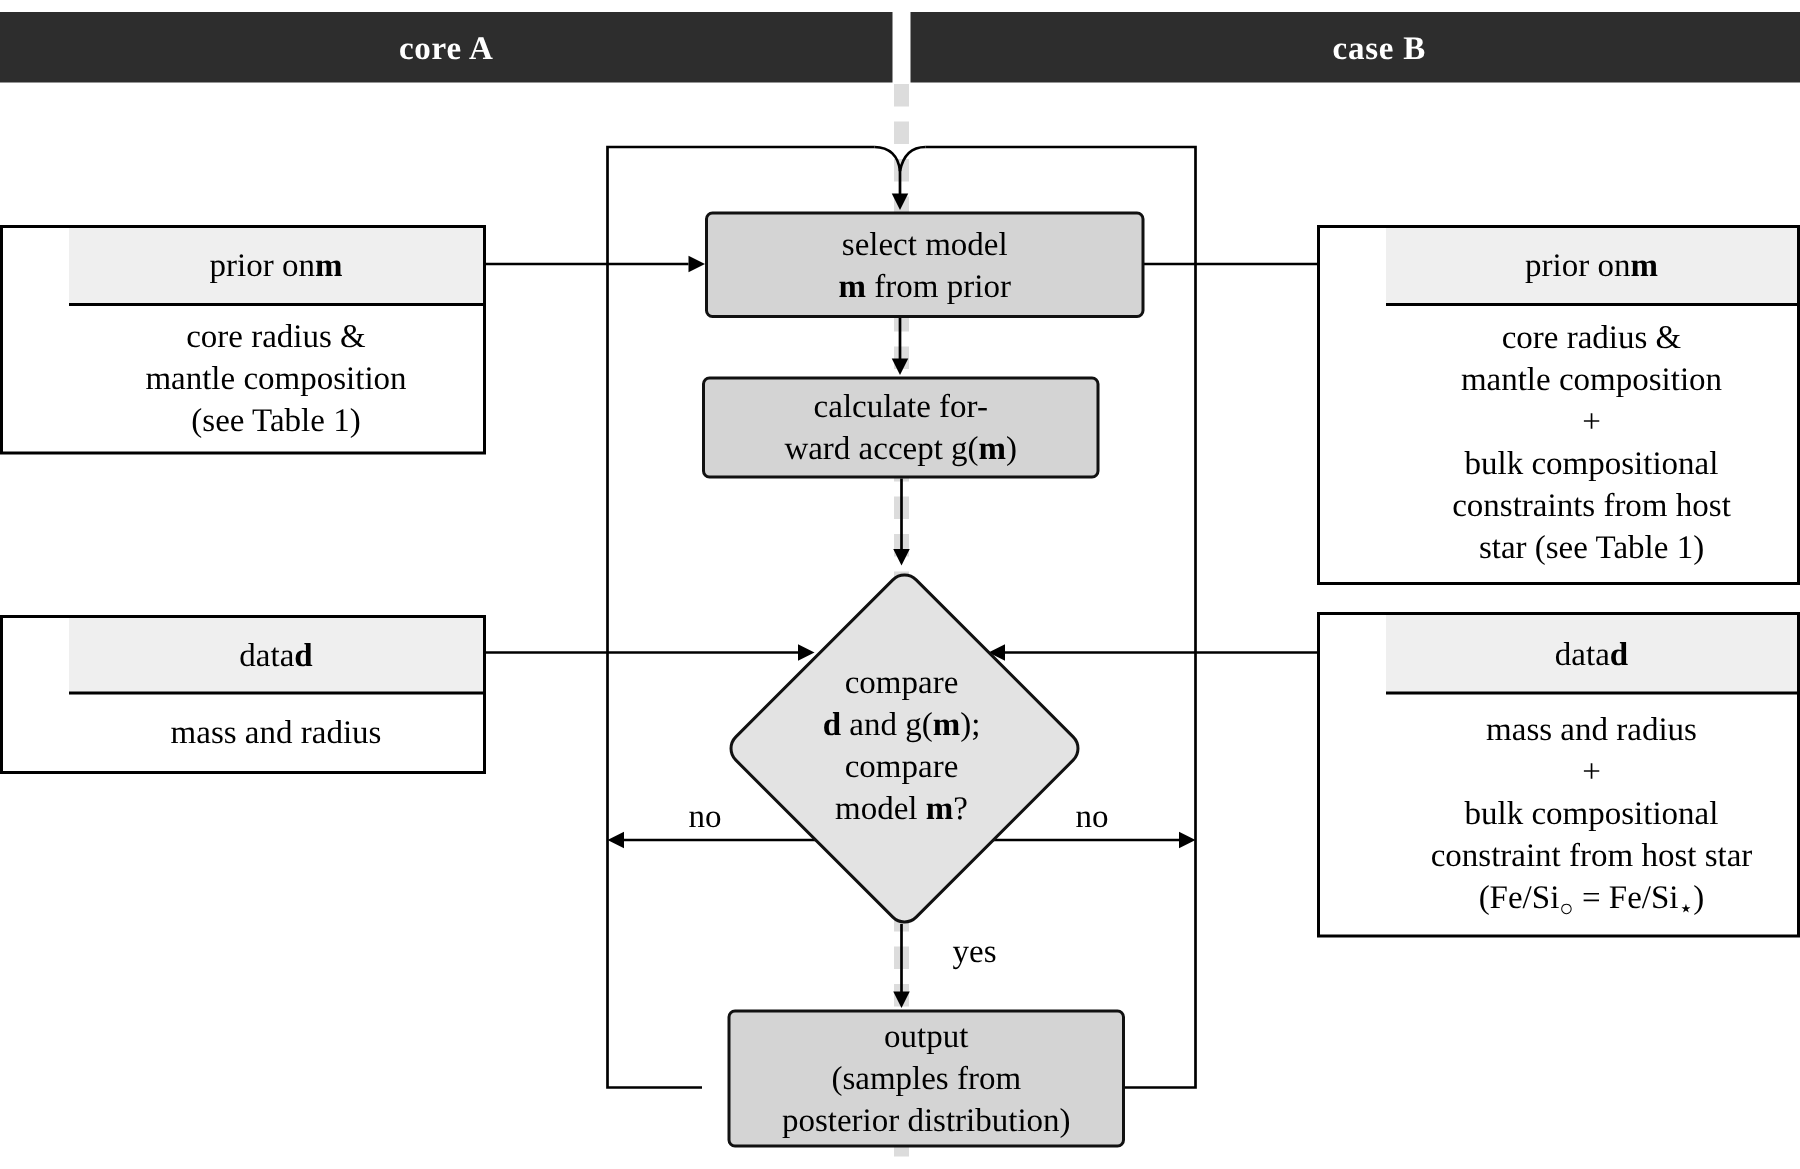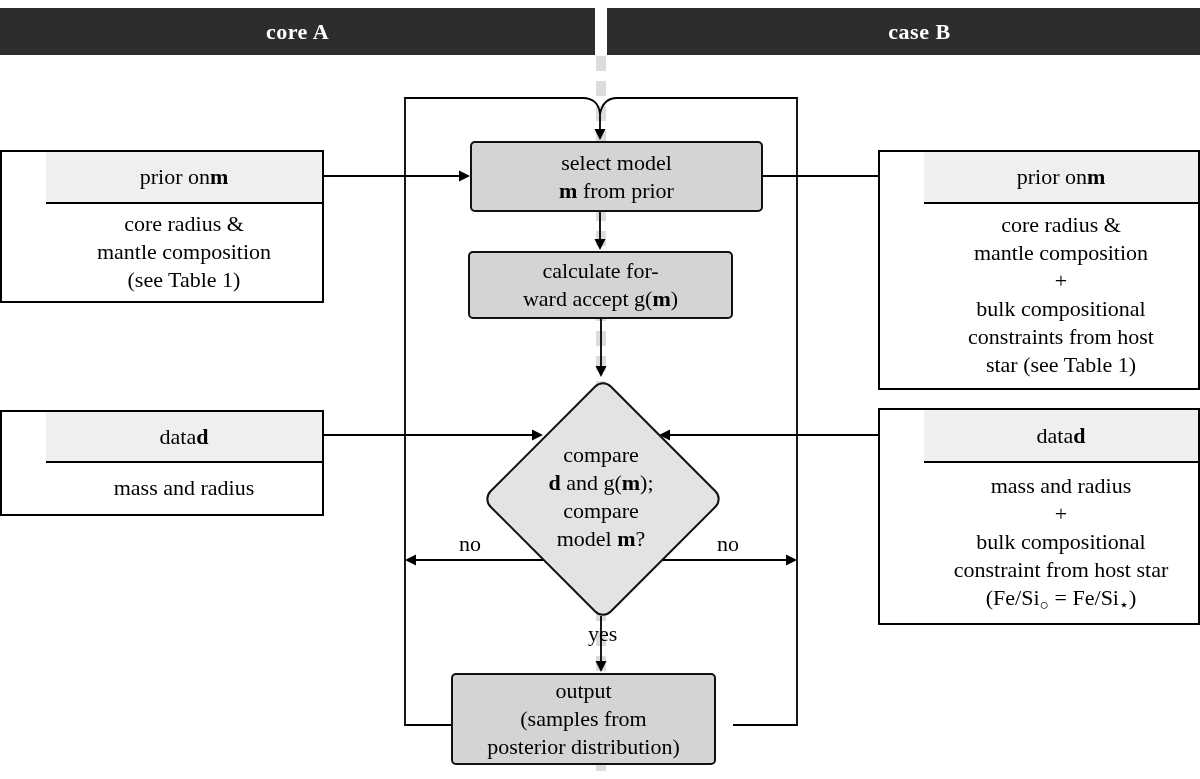--- a/index.html
+++ b/index.html
@@ -31,31 +31,31 @@
   #right-data{left:878px;top:408px;width:322px;height:217px;}
   #right-data .box-title{height:53px;}
   #right-data .box-body{height:158px;}
   sub{font-size:0.72em;line-height:0;}
   
   .flow-box{position:absolute;border:2px solid #111;background:#d4d4d4;border-radius:5px;
       display:flex;flex-direction:column;align-items:center;justify-content:center;
       font-size:22px;line-height:28px;text-align:center;box-sizing:border-box;}
   #select-box{left:470px;top:141px;width:293px;height:71px;}
   #calc-box{left:468px;top:251px;width:265px;height:68px;}
-  #output-box{left:451px;top:673px;width:265px;height:92px;}
+  #output-box{left:485px;top:673px;width:265px;height:92px;}
   
   #diamond-shape{position:absolute;left:517px;top:413px;width:168px;height:168px;
       transform:rotate(45deg);background:#e3e3e3;border:2px solid #111;border-radius:12px;}
   #diamond-text{position:absolute;left:481px;top:441px;width:240px;text-align:center;
       font-size:22px;line-height:28px;}
   
   .branch-label{position:absolute;font-size:22px;background:transparent;}
   #label-no-left{left:450px;top:531px;width:40px;text-align:center;}
   #label-no-right{left:708px;top:531px;width:40px;text-align:center;}
-  #label-yes{left:588px;top:621px;}
+  #label-yes{left:635px;top:621px;}
   b{font-weight:bold;}
 </style>
 </head>
 <body>
 
 <div id="bar-a" class="header-bar">core A</div>
 <div id="bar-b" class="header-bar">case B</div>
 
 <svg id="connectors" width="1200" height="779" viewBox="0 0 1200 779">
 

